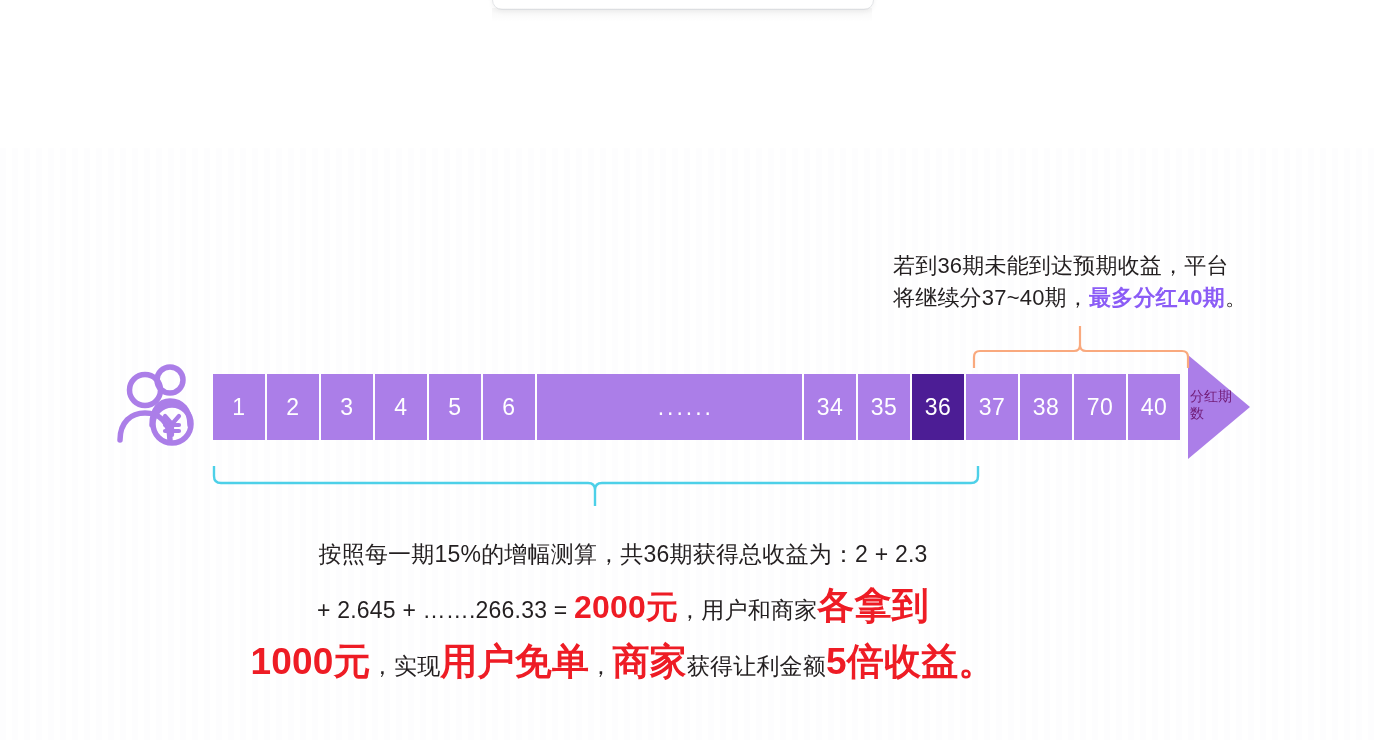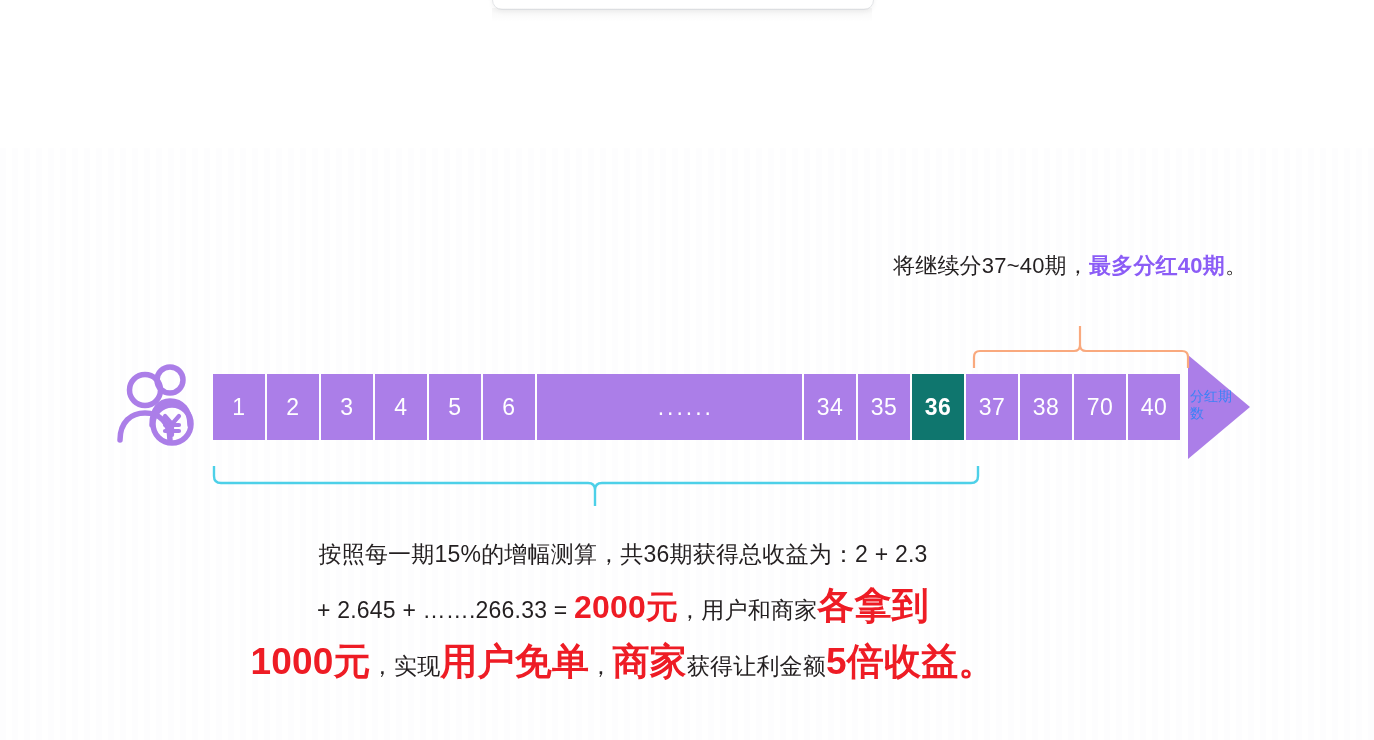--- a/index.html
+++ b/index.html
@@ -91,36 +91,36 @@
   }
   .cell.narrow { width: 52px; }
   .cell.wide {
     width: 265px;
     justify-content: flex-end;
     padding-right: 88px;
     font-size: 23px;
     letter-spacing: 3px;
   }
   .cell.highlight {
-    background: #0f766e;
-    font-weight: 700;
+    background: #4c1d95;
+    font-weight: 400;
   }
   #arrowhead-wrap {
     position: absolute;
     left: 1188px;
     top: 355px;
     width: 62px;
     height: 104px;
   }
   #arrowhead-label {
     position: absolute;
     left: 1190px;
     top: 388px;
     width: 46px;
-    color: #3b82f6;
+    color: #701a75;
     font-size: 14px;
     line-height: 17px;
     text-align: left;
     letter-spacing: 0px;
   }
 
   
   #brace-top {
     position: absolute;
     left: 962px;
@@ -238,20 +238,21 @@
   </div>
 
   <div id="brace-bottom">
     <svg width="790" height="40" viewBox="0 0 790 40" xmlns="http://www.w3.org/2000/svg">
       <path d="M11 0 L11 10 Q11 17 18 17 L385 17 Q392 17 392 24 L392 40
                M392 40 L392 24 Q392 17 399 17 L768 17 Q775 17 775 10 L775 0" fill="none" stroke="#4dd0e8" stroke-width="2.4" stroke-linecap="round"></path>
     </svg>
   </div>
 
   <div id="note-top">
+    <div>若到36期未能到达预期收益，平台</div>
     <div>
       <span>将继续分37~40期，</span><span class="accent">最多分红40期</span><span>。</span>
     </div>
   </div>
 
   <div id="note-bottom">
     <div class="nb-line">按照每一期15%的增幅测算，共36期获得总收益为：2 + 2.3</div>
     <div class="nb-line">
       <span>+ 2.645 + …….266.33 = </span><span class="red big">2000元</span><span>，用户和商家</span><span class="red">各拿到</span>
     </div>

